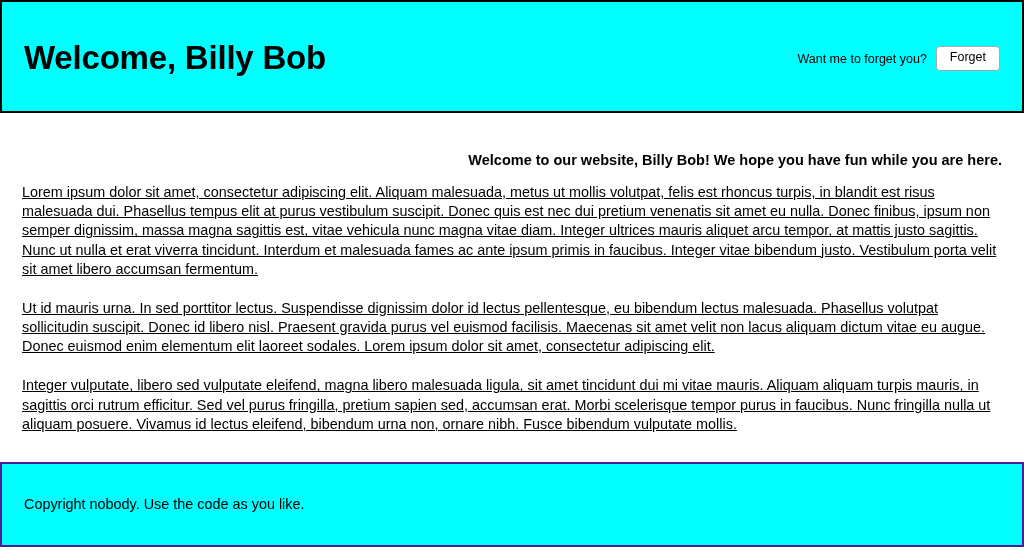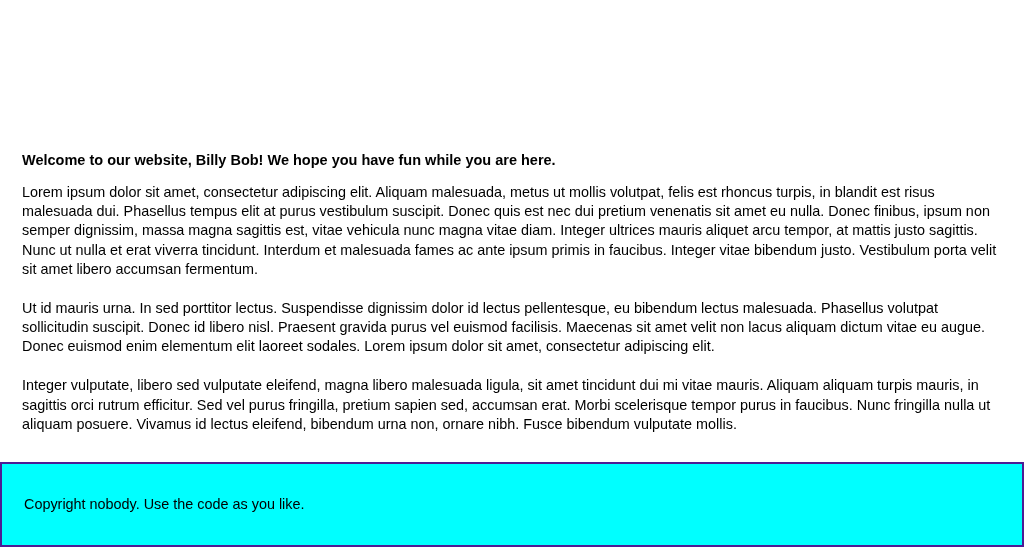--- a/index.html
+++ b/index.html
@@ -82,27 +82,29 @@
     box-sizing: border-box;
     padding: 38px 22px 0 22px;
     background: #ffffff;
   }
 
   .lead-text {
     font-size: 14.5px;
     font-weight: bold;
     margin: 0 0 14px 0;
     line-height: 1.25;
+    text-align: right;
   }
 
   .body-paragraph {
     font-size: 14.4px;
     line-height: 1.33;
     margin: 0 0 20px 0;
     text-align: left;
+    text-decoration: underline;
   }
   .body-paragraph:last-child {
     margin-bottom: 16px;
   }
 
   
   .site-footer {
     position: absolute;
     left: 0;
     top: 462px;
@@ -120,20 +122,28 @@
     font-size: 14.4px;
     line-height: 1.3;
     margin: 0;
   }
 </style>
 </head>
 <body>
 
 <div class="page">
 
+  <header class="site-header">
+    <h1 class="welcome-title">Welcome, Billy Bob</h1>
+
+    <div class="forget-area">
+      <span class="forget-prompt">Want me to forget you?</span>
+      <button class="forget-button">Forget</button>
+    </div>
+  </header>
 
   <main class="site-main">
     <p class="lead-text">Welcome to our website, Billy Bob! We hope you have fun while you are here.</p>
 
     <p class="body-paragraph">Lorem ipsum dolor sit amet, consectetur adipiscing elit. Aliquam malesuada, metus ut mollis volutpat, felis est rhoncus turpis, in blandit est risus malesuada dui. Phasellus tempus elit at purus vestibulum suscipit. Donec quis est nec dui pretium venenatis sit amet eu nulla. Donec finibus, ipsum non semper dignissim, massa magna sagittis est, vitae vehicula nunc magna vitae diam. Integer ultrices mauris aliquet arcu tempor, at mattis justo sagittis. Nunc ut nulla et erat viverra tincidunt. Interdum et malesuada fames ac ante ipsum primis in faucibus. Integer vitae bibendum justo. Vestibulum porta velit sit amet libero accumsan fermentum.</p>
 
     <p class="body-paragraph">Ut id mauris urna. In sed porttitor lectus. Suspendisse dignissim dolor id lectus pellentesque, eu bibendum lectus malesuada. Phasellus volutpat sollicitudin suscipit. Donec id libero nisl. Praesent gravida purus vel euismod facilisis. Maecenas sit amet velit non lacus aliquam dictum vitae eu augue. Donec euismod enim elementum elit laoreet sodales. Lorem ipsum dolor sit amet, consectetur adipiscing elit.</p>
 
     <p class="body-paragraph">Integer vulputate, libero sed vulputate eleifend, magna libero malesuada ligula, sit amet tincidunt dui mi vitae mauris. Aliquam aliquam turpis mauris, in sagittis orci rutrum efficitur. Sed vel purus fringilla, pretium sapien sed, accumsan erat. Morbi scelerisque tempor purus in faucibus. Nunc fringilla nulla ut aliquam posuere. Vivamus id lectus eleifend, bibendum urna non, ornare nibh. Fusce bibendum vulputate mollis.</p>
   </main>

